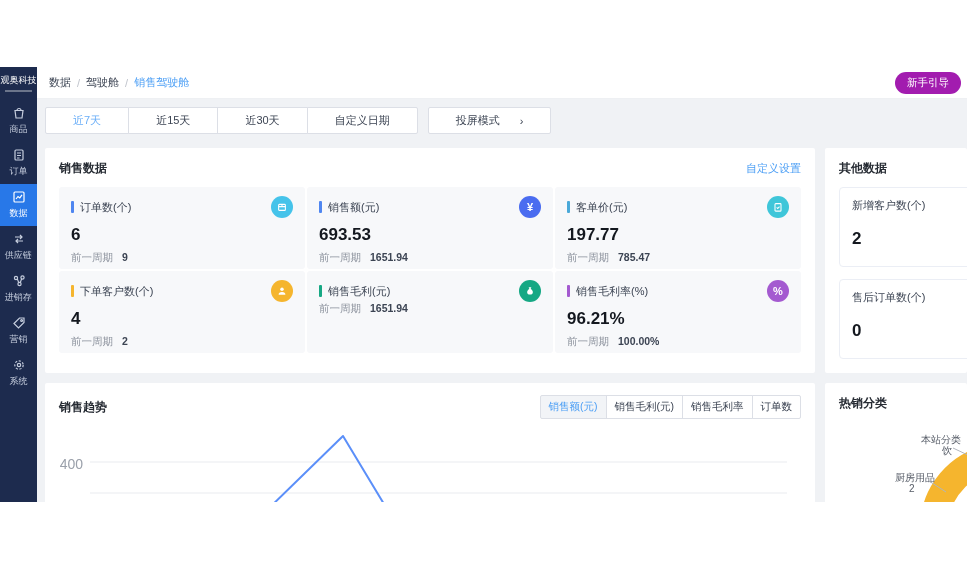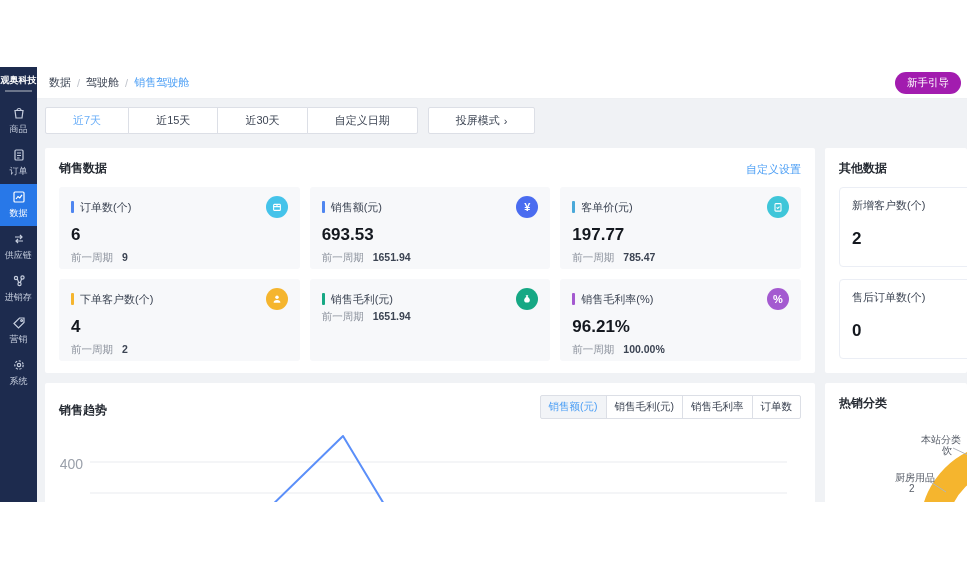--- a/index.html
+++ b/index.html
@@ -1,21 +1,21 @@
 <!DOCTYPE html>
 <html><head>
 <meta charset="utf-8">
 <style>
   html,body{margin:0;padding:0;}
   body{width:967px;height:567px;background:#fff;font-family:"Liberation Sans",sans-serif;position:relative;overflow:hidden;}
   .app{position:absolute;left:0;top:67px;width:967px;height:435px;background:#f0f2f5;display:flex;overflow:hidden;}
 
   
   .sidebar{width:37px;background:#1d2b4e;flex:none;display:flex;flex-direction:column;align-items:center;}
-  .logo{color:#fff;font-size:9px;font-weight:700;margin-top:7px;white-space:nowrap;}
+  .logo{color:#fff;font-size:9px;font-weight:400;margin-top:7px;white-space:nowrap;}
   .logo-sub{width:27px;height:2px;background:rgba(255,255,255,.35);margin:3px 0 8px;}
   .side-item{width:37px;padding:5px 0 6px;display:flex;flex-direction:column;align-items:center;gap:2px;cursor:pointer;position:relative;}
   .side-item .slabel{font-size:9.5px;color:#c6cede;white-space:nowrap;transform:scale(.95);}
   .side-item svg{display:block;}
   .side-item.active{background:#2878e8;}
   .side-item.active .slabel{color:#fff;}
   .side-item.active::after{content:"";position:absolute;right:-4px;top:50%;margin-top:-4px;border:4px solid transparent;border-left-color:#2878e8;}
 
   
   .main{flex:1;min-width:0;display:flex;flex-direction:column;}
@@ -29,31 +29,31 @@
   .search input::placeholder{color:#b8bdc6;}
   .search svg{position:absolute;right:6px;top:4px;}
   .guide-btn{background:#a21caf;color:#fff;font-size:10.5px;border:none;border-radius:11px;padding:4px 12px;cursor:pointer;font-family:inherit;}
 
   .filterbar{flex:none;padding:8px 0 6px 8px;display:flex;align-items:center;}
   .btn-group{display:flex;}
   .fbtn{background:#fff;border:1px solid #dcdfe6;font-size:11px;color:#3c4453;padding:5px 27px;margin-left:-1px;cursor:pointer;font-family:inherit;}
   .btn-group .fbtn:first-child{margin-left:0;border-radius:2px 0 0 2px;}
   .btn-group .fbtn:last-child{border-radius:0 2px 2px 0;}
   .fbtn.active{color:#6aaef8;position:relative;z-index:1;}
-  .cast-btn{margin-left:10px;border-radius:2px;display:flex;gap:4px;align-items:center;}
+  .cast-btn{margin-left:10px;border-radius:2px;display:flex;gap:20px;align-items:center;}
   .chev{font-size:11px;color:#3c4453;}
 
   .content{flex:1;padding:8px 0 0 8px;display:grid;grid-template-columns:770px 142px;grid-template-rows:225px 127px;gap:10px;}
   .panel{background:#fff;border-radius:2px;position:relative;}
-  .phead{display:flex;align-items:flex-end;justify-content:space-between;padding:12px 14px 0;}
+  .phead{display:flex;align-items:center;justify-content:space-between;padding:12px 14px 0;}
   .ptitle{font-size:12px;font-weight:700;color:#262b33;}
   .plink{font-size:11px;color:#4b9ef5;cursor:pointer;}
 
   
-  .mgrid{display:grid;grid-template-columns:repeat(3,1fr);gap:10px;padding:10px 14px 0;}
+  .mgrid{display:grid;grid-template-columns:repeat(3,1fr);gap:2px;padding:10px 14px 0;}
   .mcard{background:#f7f8fa;border-radius:3px;height:82px;box-sizing:border-box;padding:9px 12px;}
   .mtop{display:flex;align-items:center;}
   .bar{width:3px;height:12px;border-radius:1px;margin-right:6px;flex:none;}
   .mtitle{font-size:11px;color:#3c4453;flex:1;}
   .micon{width:22px;height:22px;border-radius:50%;display:flex;align-items:center;justify-content:center;color:#fff;font-weight:700;flex:none;}
   .micon span{font-size:11px;line-height:1;}
   .mvalue{font-size:17px;font-weight:700;color:#14181f;margin:7px 0 6px;}
   .mprev{font-size:10.5px;color:#8b919c;}
   .mprev b{color:#3c4453;margin-left:9px;}
   .c0 .bar{background:#4f86f0}.c0 .micon{background:#45c3ea}

